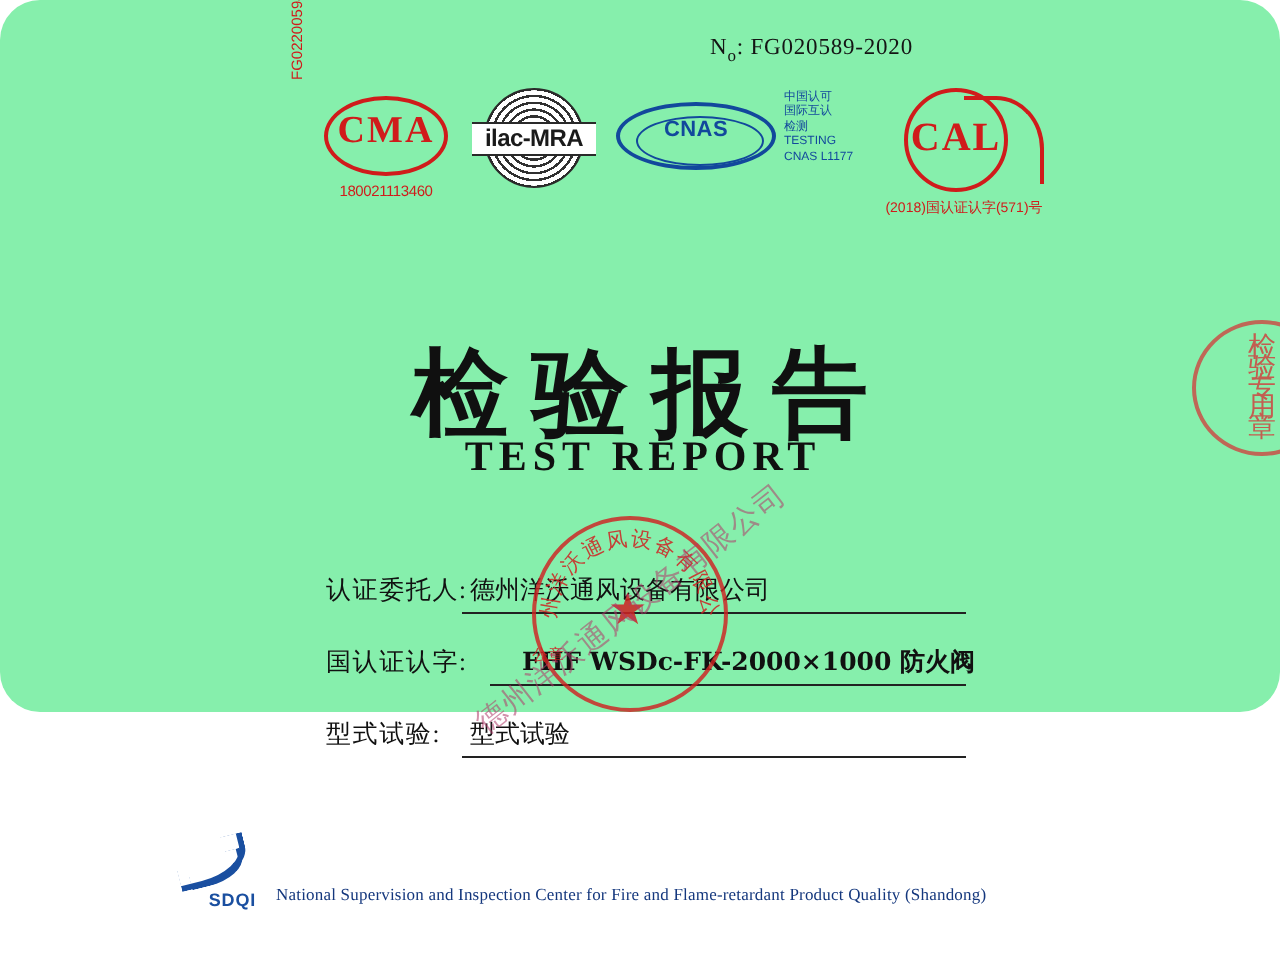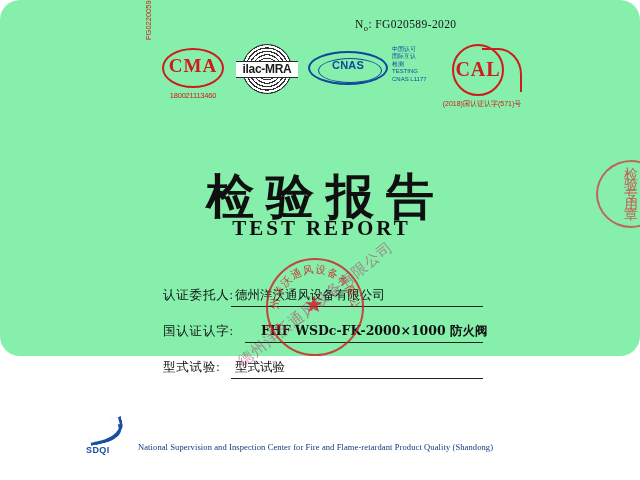--- a/index.html
+++ b/index.html
@@ -406,21 +406,21 @@
     border-right: 2.4px solid #1a4fa0;
     border-radius: 0 0 70% 0;
     box-sizing: border-box;
     transform: rotate(-14deg);
   }
   .sdqi-label {
     position: absolute;
     left: 0;
     top: 25px;
     width: 42px;
-    text-align: left;
+    text-align: right;
     font-family: "Liberation Sans", sans-serif;
     font-weight: bold;
     font-size: 9px;
     color: #1a4fa0;
     letter-spacing: .4px;
   }
   .footer-cn {
     position: absolute;
     left: 52px;
     top: 2px;

